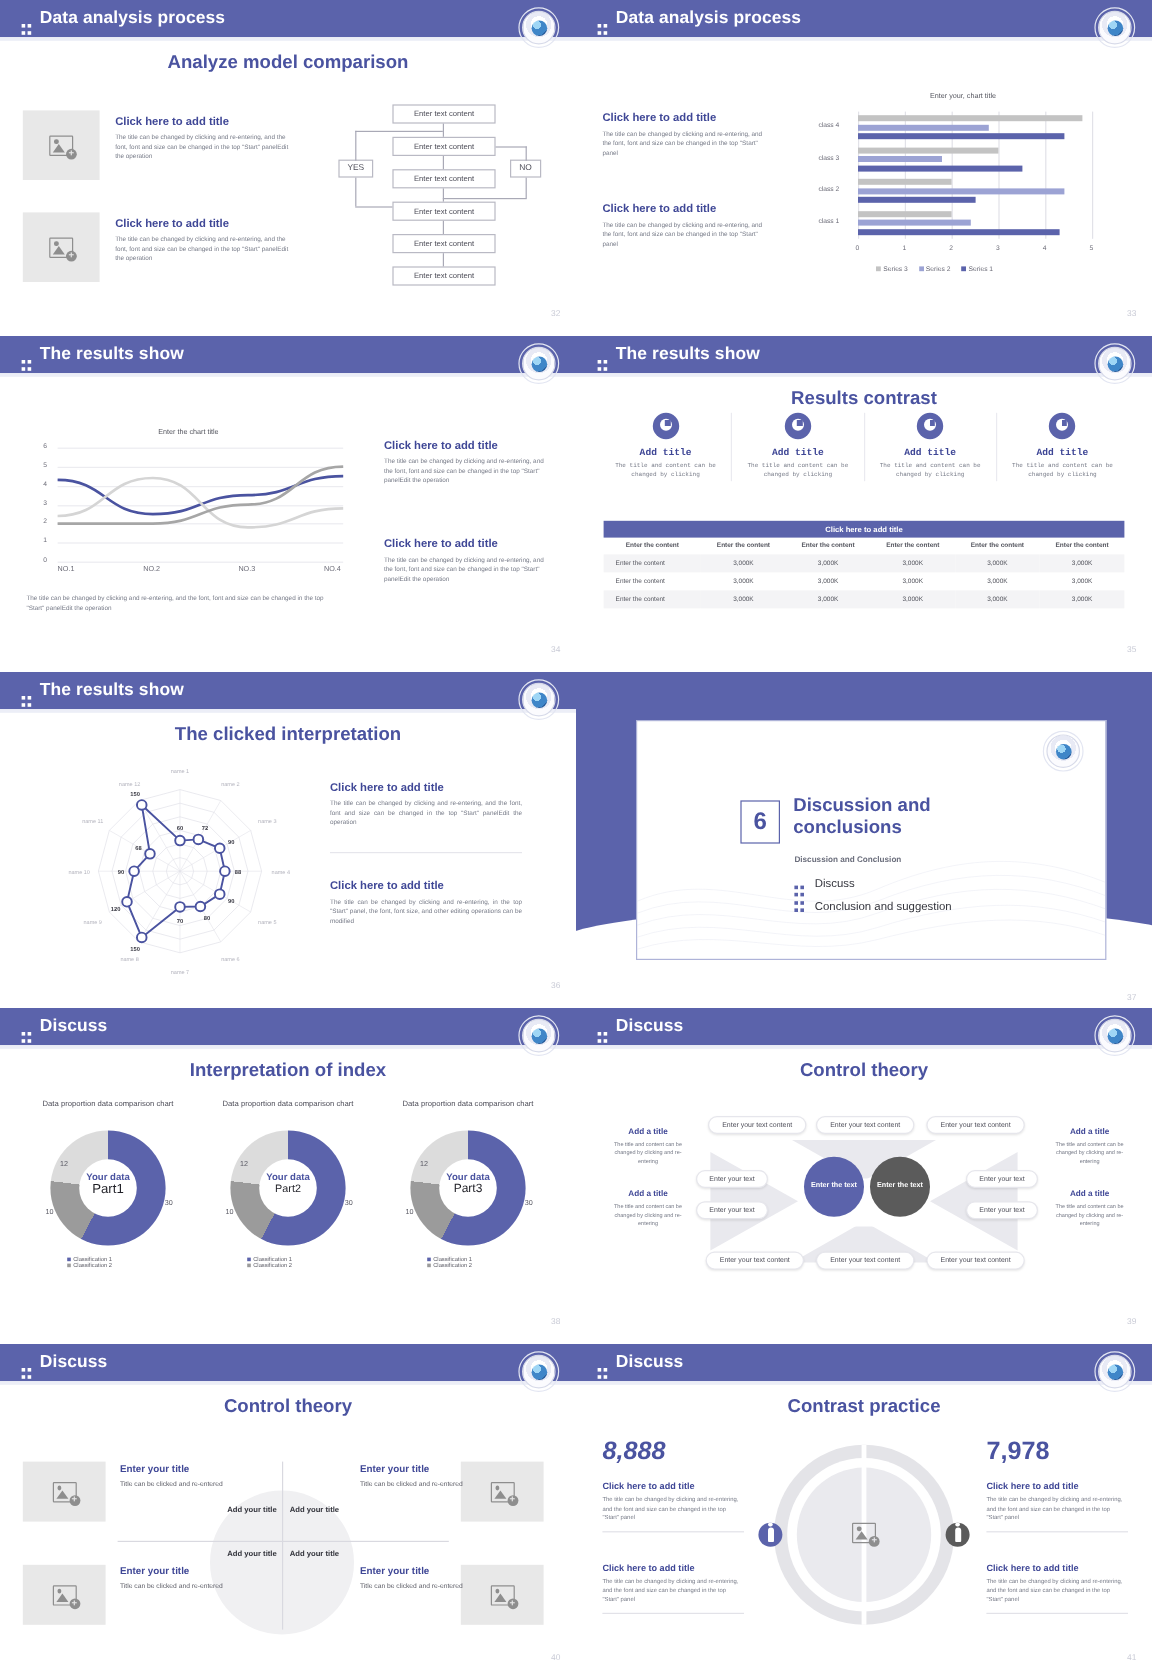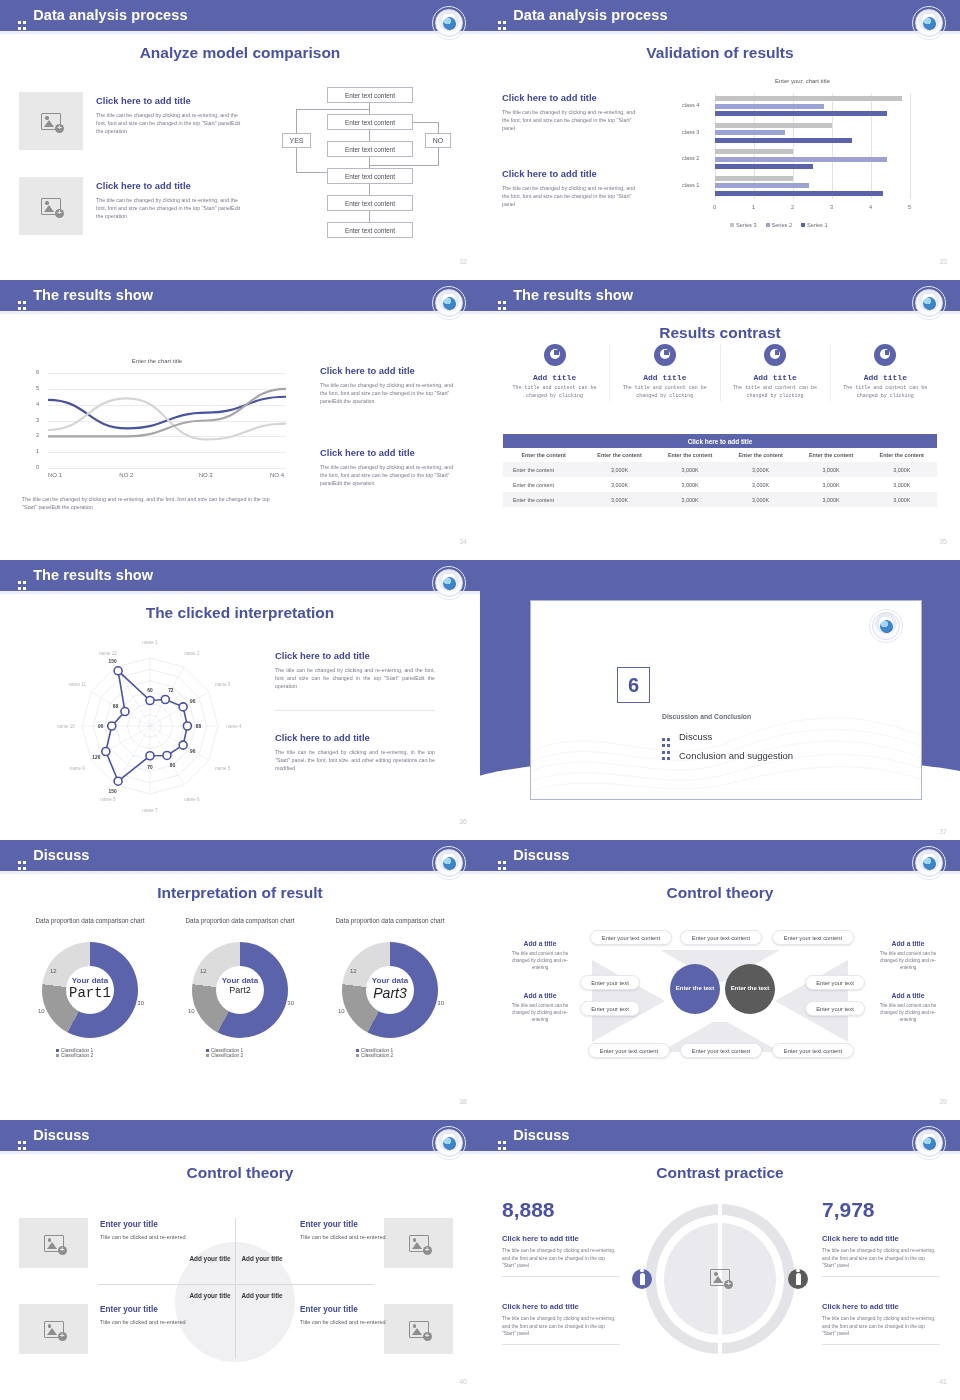--- a/index.html
+++ b/index.html
@@ -170,21 +170,20 @@
   <div class="slide">
     <div class="slide-inner">
       <div class="hdr"></div>
       <div class="hdr-rule"></div>
       <div class="hdr-title">
         <span class="dots"><i></i><i></i><i></i><i></i></span>
         <span>Data analysis process</span>
       </div>
       <div class="badge-ring"></div>
       <div class="badge"></div>
-      <div class="sect">Validation of results</div>
 
       <div style="position:absolute;left:22px;top:92px;width:140px;">
         <div class="blue-h" style="font-size:9.4px;">Click here to add title</div>
         <div class="body-t" style="font-size:5.3px;margin-top:5px;">The title can be changed by clicking and re-entering, and the font, font and size can be changed in the top "Start" panel</div>
       </div>
       <div style="position:absolute;left:22px;top:168px;width:140px;">
         <div class="blue-h" style="font-size:9.4px;">Click here to add title</div>
         <div class="body-t" style="font-size:5.3px;margin-top:5px;">The title can be changed by clicking and re-entering, and the font, font and size can be changed in the top "Start" panel</div>
       </div>
 
@@ -464,20 +463,21 @@
           <path d="M0 160 C 70 132, 130 178, 200 150 S 330 122, 392 146"></path>
           <path d="M0 170 C 70 144, 130 186, 200 160 S 330 134, 392 157"></path>
           <path d="M0 180 C 70 156, 130 194, 200 172 S 330 146, 392 168"></path>
           <path d="M0 190 C 70 168, 130 200, 200 182 S 330 158, 392 179"></path>
         </g>
       </svg>
       <div class="badge-ring" style="right:18px;top:8px;"></div>
       <div class="badge" style="right:21px;top:11px;"></div>
       <div style="position:absolute;left:86px;top:66px;width:33px;height:36px;border:1.3px solid #5b63ab;
                   display:flex;align-items:center;justify-content:center;font-size:20px;font-weight:bold;color:#4a53a0;">6</div>
+      <div style="position:absolute;left:130px;top:62px;width:190px;font-size:15.5px;font-weight:bold;color:#4a53a0;line-height:1.15;">Discussion and conclusions</div>
       <div style="position:absolute;left:131px;top:112px;font-size:6.8px;color:#6b6e7c;font-weight:bold;">Discussion and Conclusion</div>
       <div style="position:absolute;left:131px;top:130px;display:flex;align-items:center;gap:6px;">
         <span class="dots dots-d">
             <i></i>
             <i></i>
             <i></i>
             <i></i>
           </span>
         <span style="font-size:9.5px;color:#33343c;">Discuss</span>
       </div>
@@ -497,30 +497,30 @@
   <div class="slide">
     <div class="slide-inner">
       <div class="hdr"></div>
       <div class="hdr-rule"></div>
       <div class="hdr-title">
         <span class="dots"><i></i><i></i><i></i><i></i></span>
         <span>Discuss</span>
       </div>
       <div class="badge-ring"></div>
       <div class="badge"></div>
-      <div class="sect">Interpretation of result</div>
+      <div class="sect">Interpretation of index</div>
 
       <div id="s38wrap" style="position:absolute;left:18px;top:76px;width:444px;display:flex;gap:6px;">
           <div style="flex: 1 1 0%; text-align: center; position: relative;">
             <div style="font-size:6.4px;color:#4d4d58;line-height:1.45;height:20px;">Data proportion data comparison chart</div>
             <div style="position:relative;width:104px;margin:6px auto 0;">
               <div class="donut" style="background:conic-gradient(#5b63ab 0deg 207.69230769230768deg,#9b9b9b 207.69230769230768deg 276.92307692307696deg,#dcdcdc 276.92307692307696deg 360deg);"></div>
               <div class="dctr">
                 <div style="font-size:8px;font-weight:bold;color:#4a53a0;">Your data</div>
-                <div style="font-size:14px;color:#1f1f26;font-family:Liberation Mono, monospace;">Part1</div>
+                <div style="font-size:11px;color:#1f1f26;">Part1</div>
               </div>
               <div class="dlbl" style="right:-2px;top:58px;">30</div>
               <div class="dlbl" style="left:0px;top:66px;">10</div>
               <div class="dlbl" style="left:12px;top:26px;">12</div>
             </div>
             <div style="font-size:4.8px;color:#5a5a64;text-align:left;margin:10px 0 0 38px;">
               <div><span style="display:inline-block;width:3px;height:3px;background:#5b63ab;margin-right:2px;"></span>Classification 1</div>
               <div><span style="display:inline-block;width:3px;height:3px;background:#9b9b9b;margin-right:2px;"></span>Classification 2</div>
             </div>
           </div>
@@ -540,21 +540,21 @@
               <div><span style="display:inline-block;width:3px;height:3px;background:#5b63ab;margin-right:2px;"></span>Classification 1</div>
               <div><span style="display:inline-block;width:3px;height:3px;background:#9b9b9b;margin-right:2px;"></span>Classification 2</div>
             </div>
           </div>
           <div style="flex: 1 1 0%; text-align: center; position: relative;">
             <div style="font-size:6.4px;color:#4d4d58;line-height:1.45;height:20px;">Data proportion data comparison chart</div>
             <div style="position:relative;width:104px;margin:6px auto 0;">
               <div class="donut" style="background:conic-gradient(#5b63ab 0deg 207.69230769230768deg,#9b9b9b 207.69230769230768deg 276.92307692307696deg,#dcdcdc 276.92307692307696deg 360deg);"></div>
               <div class="dctr">
                 <div style="font-size:8px;font-weight:bold;color:#4a53a0;">Your data</div>
-                <div style="font-size:14px;color:#1f1f26;font-style:italic;">Part3</div>
+                <div style="font-size:10px;color:#1f1f26;">Part3</div>
               </div>
               <div class="dlbl" style="right:-2px;top:58px;">30</div>
               <div class="dlbl" style="left:0px;top:66px;">10</div>
               <div class="dlbl" style="left:12px;top:26px;">12</div>
             </div>
             <div style="font-size:4.8px;color:#5a5a64;text-align:left;margin:10px 0 0 38px;">
               <div><span style="display:inline-block;width:3px;height:3px;background:#5b63ab;margin-right:2px;"></span>Classification 1</div>
               <div><span style="display:inline-block;width:3px;height:3px;background:#9b9b9b;margin-right:2px;"></span>Classification 2</div>
             </div>
           </div>
@@ -720,21 +720,21 @@
             <span class="imgplus" style="color:#eaeaee">+</span>
           </div>
       </div>
       <div class="person" style="position:absolute;left:152px;top:149px;background:#5b63ab;">
         <div class="pglyph"></div>
       </div>
       <div class="person" style="position:absolute;left:308px;top:149px;background:#5b5b5b;">
         <div class="pglyph"></div>
       </div>
 
-      <div class="bignum" style="position:absolute;left:22px;top:78px;">8,888</div>
+      <div class="bignum" style="position:absolute;left:22px;top:78px;font-style:italic;">8,888</div>
       <div style="position:absolute;left:22px;top:114px;width:118px;">
         <div class="blue-h" style="font-size:7.6px;">Click here to add title</div>
         <div class="body-t" style="font-size:4.9px;margin-top:4px;">The title can be changed by clicking and re-entering, and the font and size can be changed in the top "Start" panel</div>
         <div class="hr-l" style="margin-top:6px;"></div>
       </div>
       <div style="position:absolute;left:22px;top:182px;width:118px;">
         <div class="blue-h" style="font-size:7.6px;">Click here to add title</div>
         <div class="body-t" style="font-size:4.9px;margin-top:4px;">The title can be changed by clicking and re-entering, and the font and size can be changed in the top "Start" panel</div>
         <div class="hr-l" style="margin-top:6px;"></div>
       </div>

